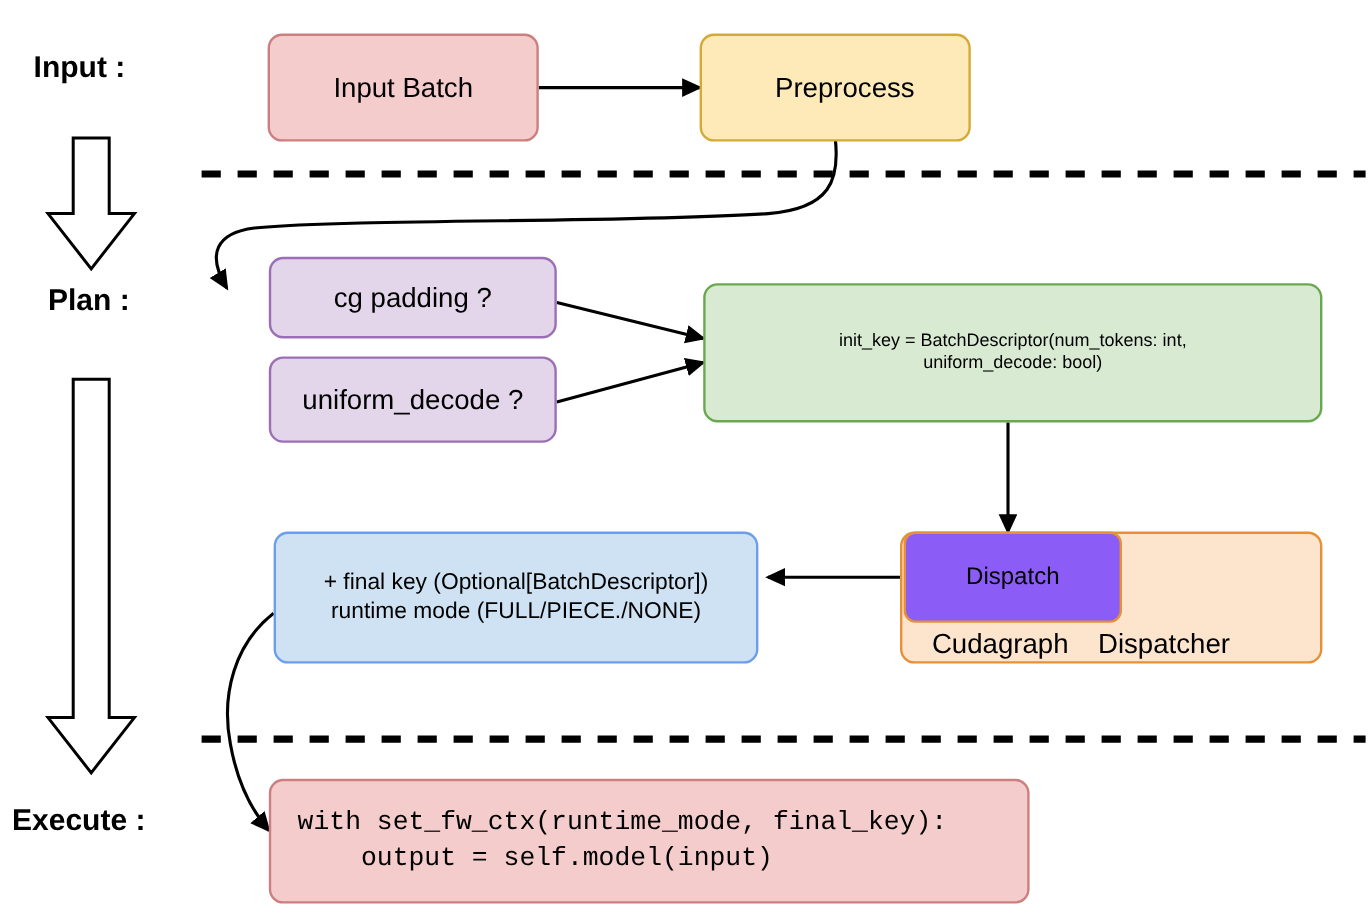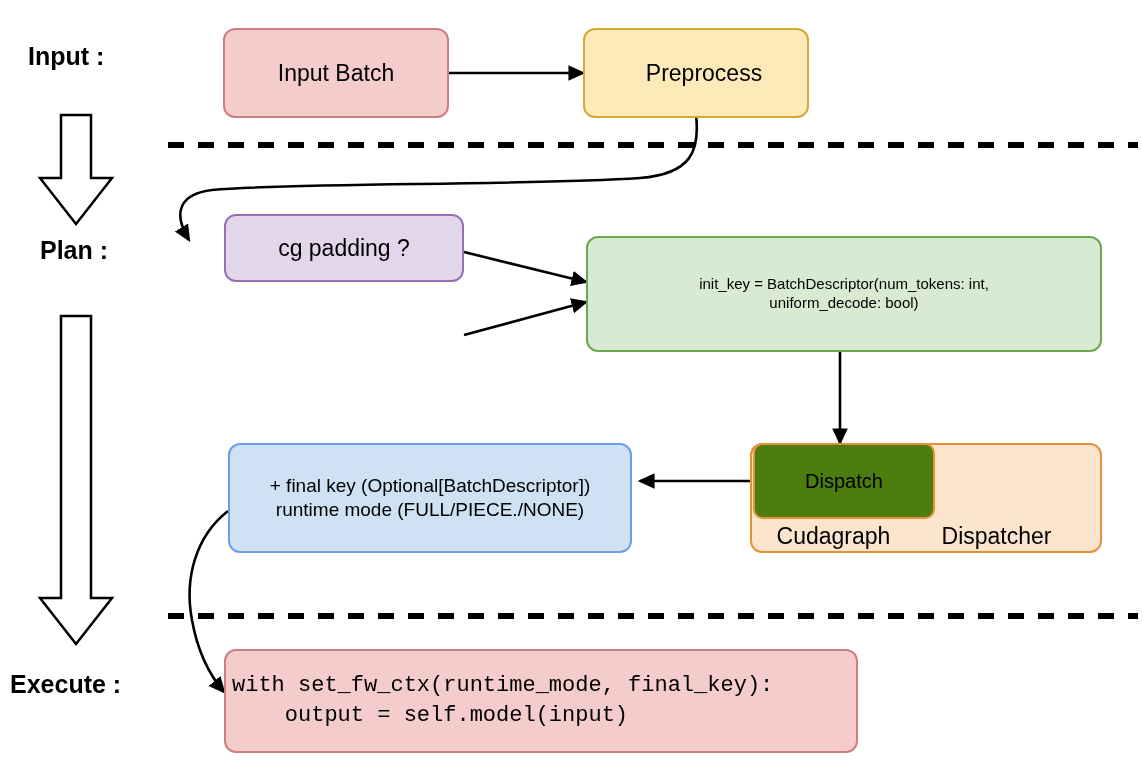--- a/index.html
+++ b/index.html
@@ -77,33 +77,33 @@
   }
   .node-dispatcher-outer {
     background: #fce4cd;
     border-color: #e69138;
     justify-content: flex-end;
     align-items: center;
     font-size: 23px;
     padding-right: 22px;
   }
   .node-dispatch-inner {
-    background: #4d7c0f;
+    background: #8b5cf6;
     border-color: #e69138;
     font-size: 20px;
     border-radius: 10px;
   }
   .node-code {
     background: #f4cccc;
     border-color: #cc7f7f;
     font-family: "Liberation Mono", monospace;
     font-size: 22px;
     justify-content: flex-start;
     align-items: center;
-    padding-left: 6px;
+    padding-left: 22px;
     line-height: 1.35;
     white-space: pre;
     text-align: left;
   }
 </style>
 </head>
 <body>
 
 <div id="canvas">
 
@@ -150,34 +150,37 @@
   </div>
 
   <div class="node node-preprocess" style="left:583px; top:28px; width:226px; height:90px;padding-left:16px;">
     <span>Preprocess</span>
   </div>
 
   <div class="node node-purple" style="left:224px; top:214px; width:240px; height:68px;">
     <span>cg padding ?</span>
   </div>
 
+  <div class="node node-purple" style="left:224px; top:297px; width:240px; height:72px;">
+    <span>uniform_decode ?</span>
+  </div>
 
   <div class="node node-green" style="left:586px; top:236px; width:516px; height:116px; flex-direction:column;">
     <span>init_key = BatchDescriptor(num_tokens: int,</span>
     <span>uniform_decode: bool)</span>
   </div>
 
   <div class="node node-blue" style="left:228px; top:443px; width:404px; height:110px; flex-direction:column;">
     <span>+ final key (Optional[BatchDescriptor])</span>
     <span>runtime mode (FULL/PIECE./NONE)</span>
   </div>
 
   <div class="node node-dispatcher-outer" style="left:750px; top:443px; width:352px; height:110px; flex-direction:row; align-items:flex-end; justify-content:center;">
     <span style="width:170px; text-align:center;">Cudagraph</span>
-    <span style="width:170px; text-align:center;">Dispatcher</span>
+    <span style="width:170px; text-align:left;">Dispatcher</span>
   </div>
 
   <div class="node node-dispatch-inner" style="left:753px; top:443px; width:182px; height:76px;">
     <span>Dispatch</span>
   </div>
 
   <div class="node node-code" style="left:224px; top:649px; width:634px; height:104px; flex-direction:column; align-items:flex-start; justify-content:center;">
     <span>with set_fw_ctx(runtime_mode, final_key):</span>
     <span>    output = self.model(input)</span>
   </div>

